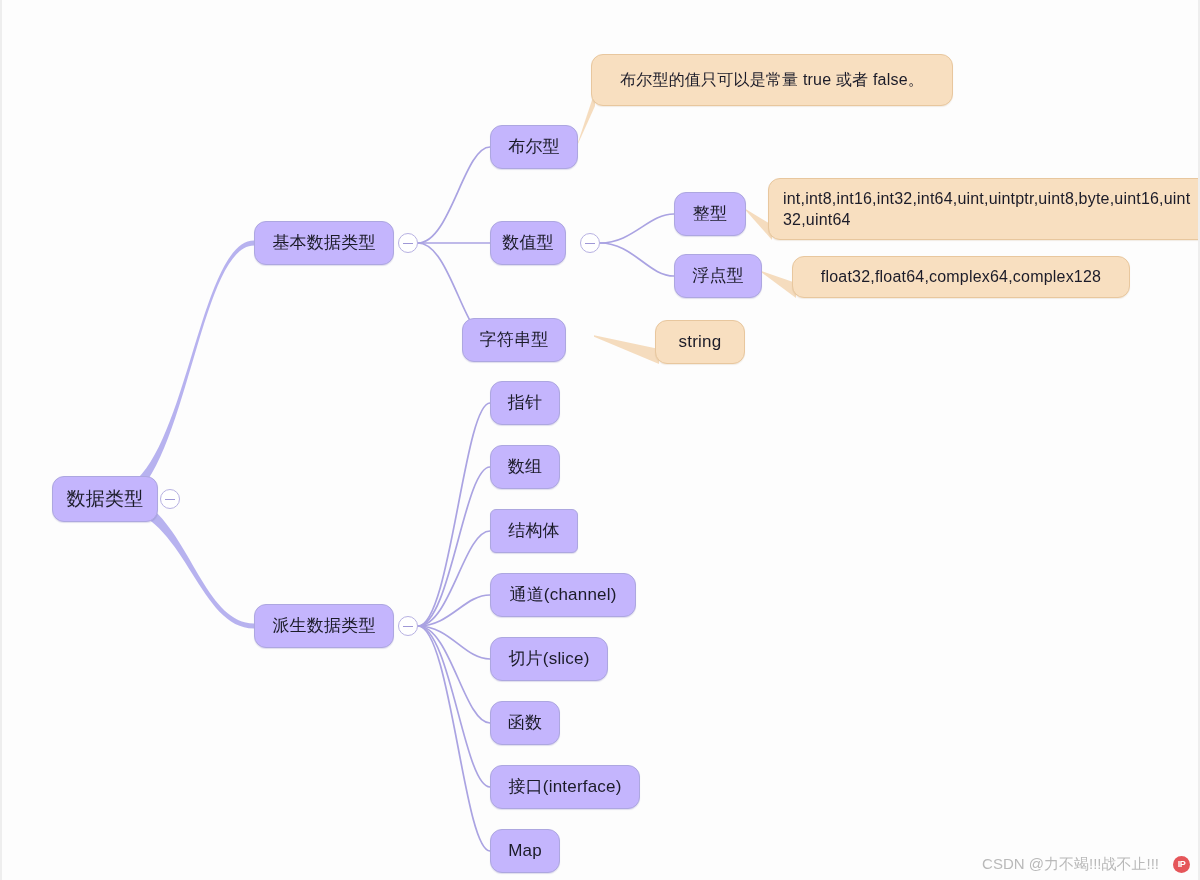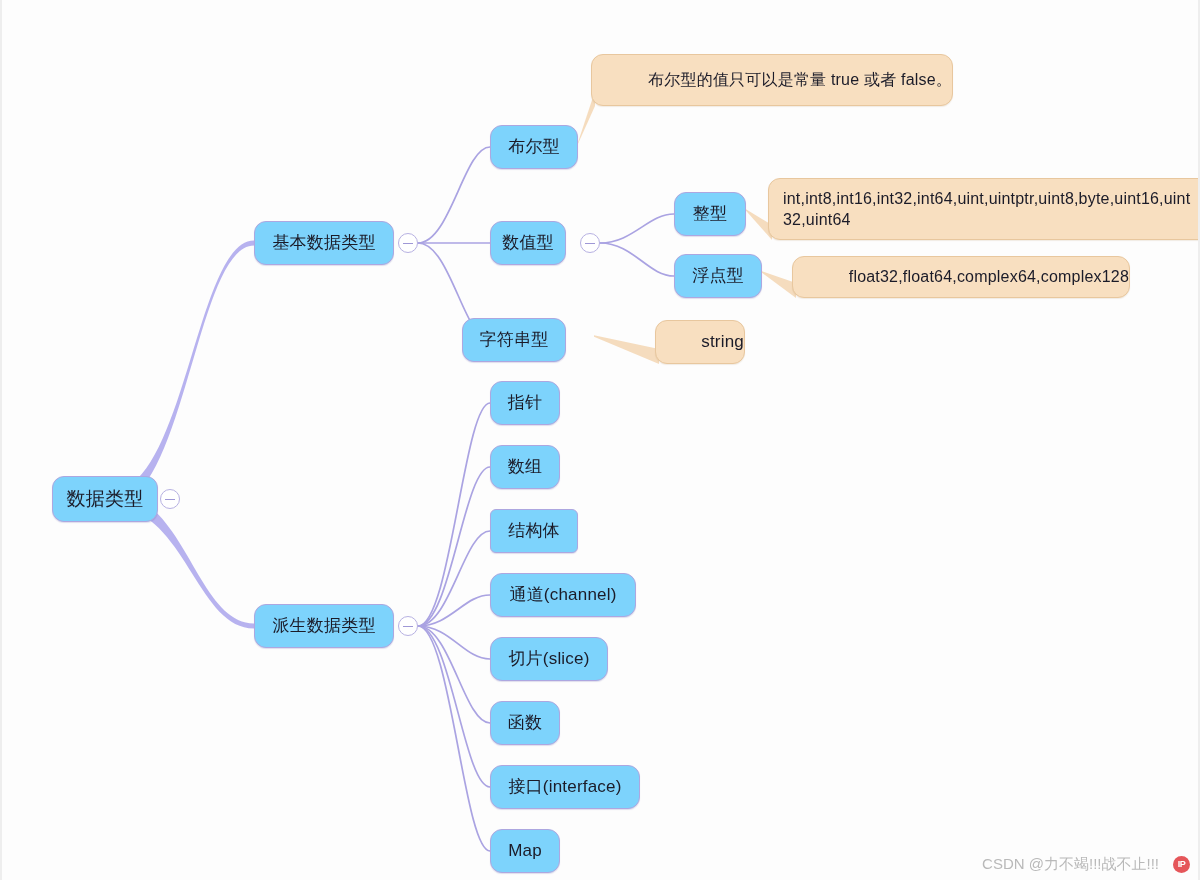--- a/index.html
+++ b/index.html
@@ -33,31 +33,31 @@
     align-items: center;
     border-radius: 12px;
     border-width: 1px;
     border-style: solid;
     color: #1b1b28;
     letter-spacing: 0.2px;
     white-space: pre-wrap;
     word-break: break-all;
   }
   .node.topic {
-    background: #7dd3fc;
+    background: #c4b5fd;
     border-color: #ada7e0;
     justify-content: center;
     text-align: center;
     box-shadow: 0 1px 1px rgba(90,80,160,0.18);
   }
   .node.callout {
     background: #f8dfc0;
     border-color: #e8c79e;
     justify-content: center;
-    text-align: right;
+    text-align: center;
     box-shadow: 0 1px 1px rgba(170,130,80,0.14);
   }
   .node.callout.align-left {
     justify-content: flex-start;
     text-align: left;
   }
   .node-label {
     display: block;
     width: 100%;
     line-height: 1.32;

